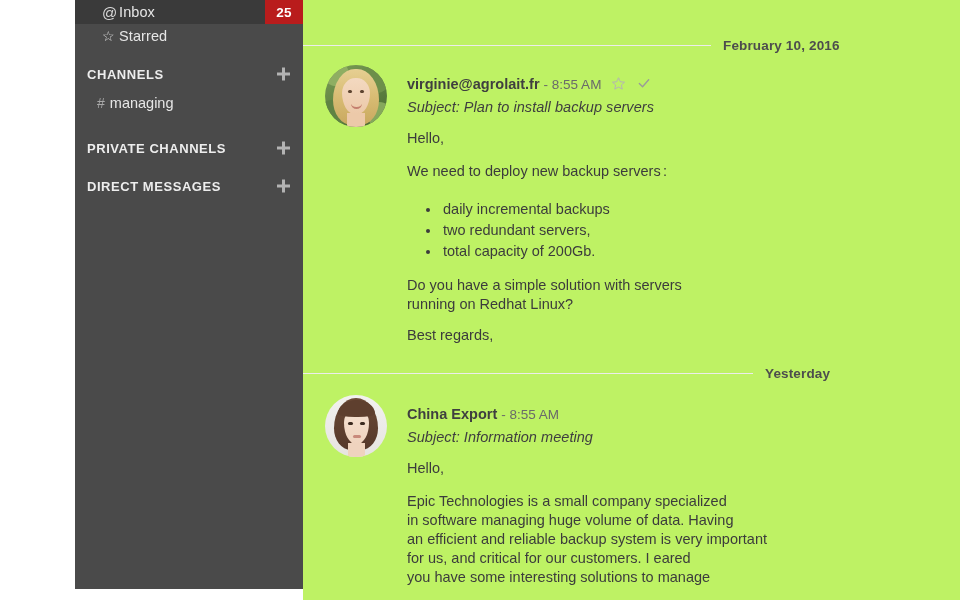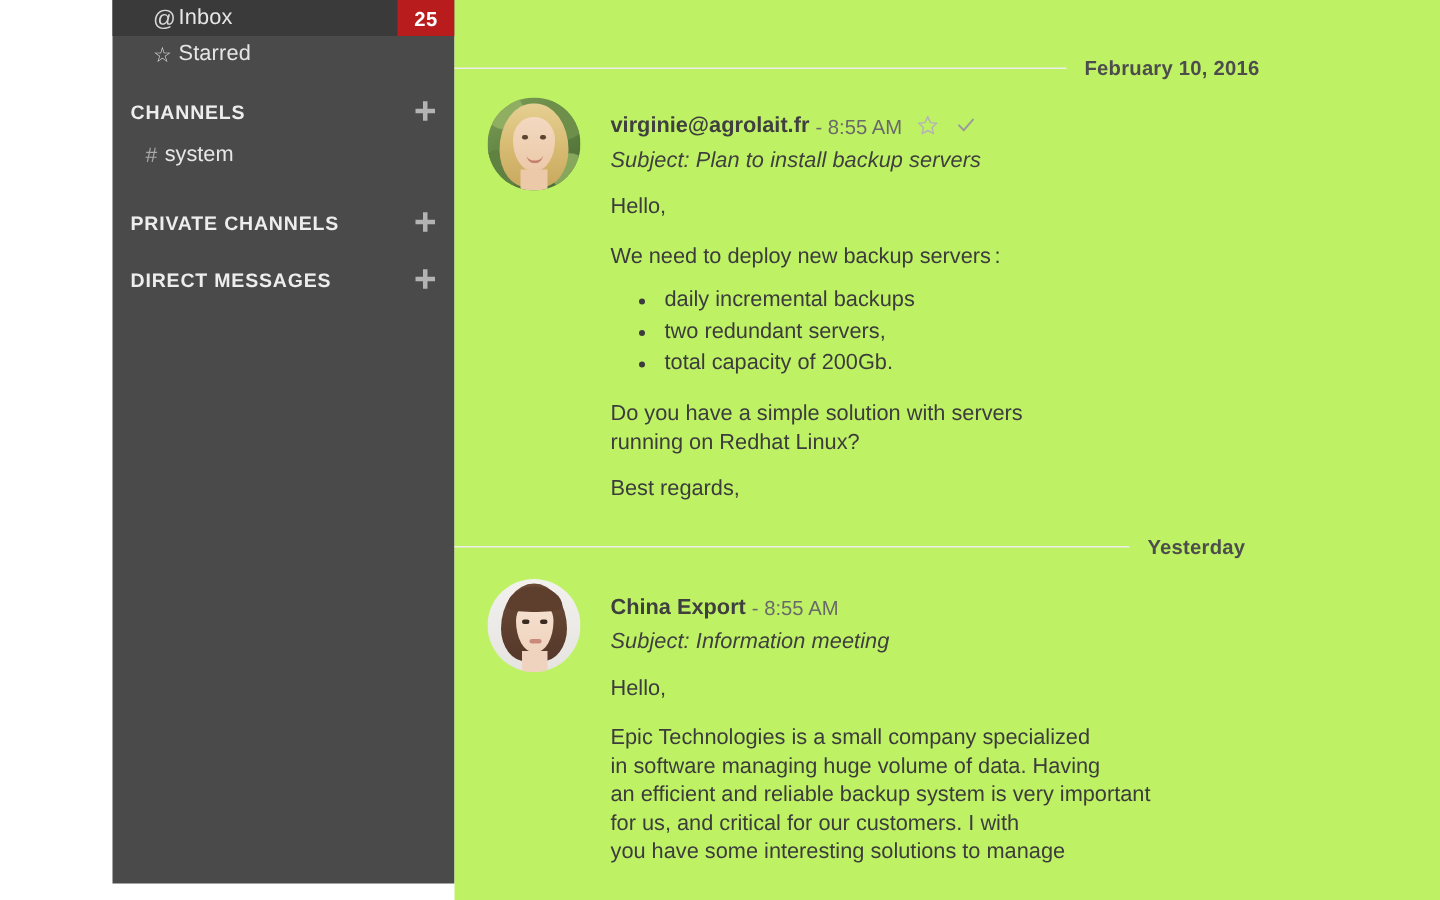--- a/index.html
+++ b/index.html
@@ -195,21 +195,21 @@
   }
 
   .para {
     font-size: 14.5px;
     color: #3c3c3c;
     margin-top: 14px;
     line-height: 19px;
   }
 
   ul.bullets {
-    margin: 9px 0 0 0;
+    margin: 18px 0 0 0;
     padding: 0 0 0 18px;
     list-style: none;
   }
   ul.bullets li {
     font-size: 14.5px;
     color: #3c3c3c;
     line-height: 21px;
     position: relative;
     padding-left: 18px;
   }
@@ -319,21 +319,21 @@
     <span class="glyph star">☆</span>
     <span class="nav-label">Starred</span>
   </div>
 
   <div class="section-head" style="margin-top:15px;">
     <span>CHANNELS</span>
     <span class="plus-btn"></span>
   </div>
   <div class="channel-row" style="margin-top:7px;">
     <span class="hash">#</span>
-    <span>system</span>
+    <span>managing</span>
   </div>
 
   <div class="section-head" style="margin-top:23px;">
     <span>PRIVATE CHANNELS</span>
     <span class="plus-btn"></span>
   </div>
 
   <div class="section-head" style="margin-top:16px;">
     <span>DIRECT MESSAGES</span>
     <span class="plus-btn"></span>
@@ -406,18 +406,18 @@
     <div class="msg-body">
       <div class="msg-head">
         <span class="sender">China Export</span>
         <span class="sep-time">- 8:55 AM</span>
       </div>
       <div class="subject">Subject: Information meeting</div>
       <div class="para">Hello,</div>
       <div class="para multiline">Epic Technologies is a small company specialized
 in software managing huge volume of data. Having
 an efficient and reliable backup system is very important
-for us, and critical for our customers. I with
+for us, and critical for our customers. I eared
 you have some interesting solutions to manage</div>
     </div>
   </div>
 
 </div>
 
 </body></html>

